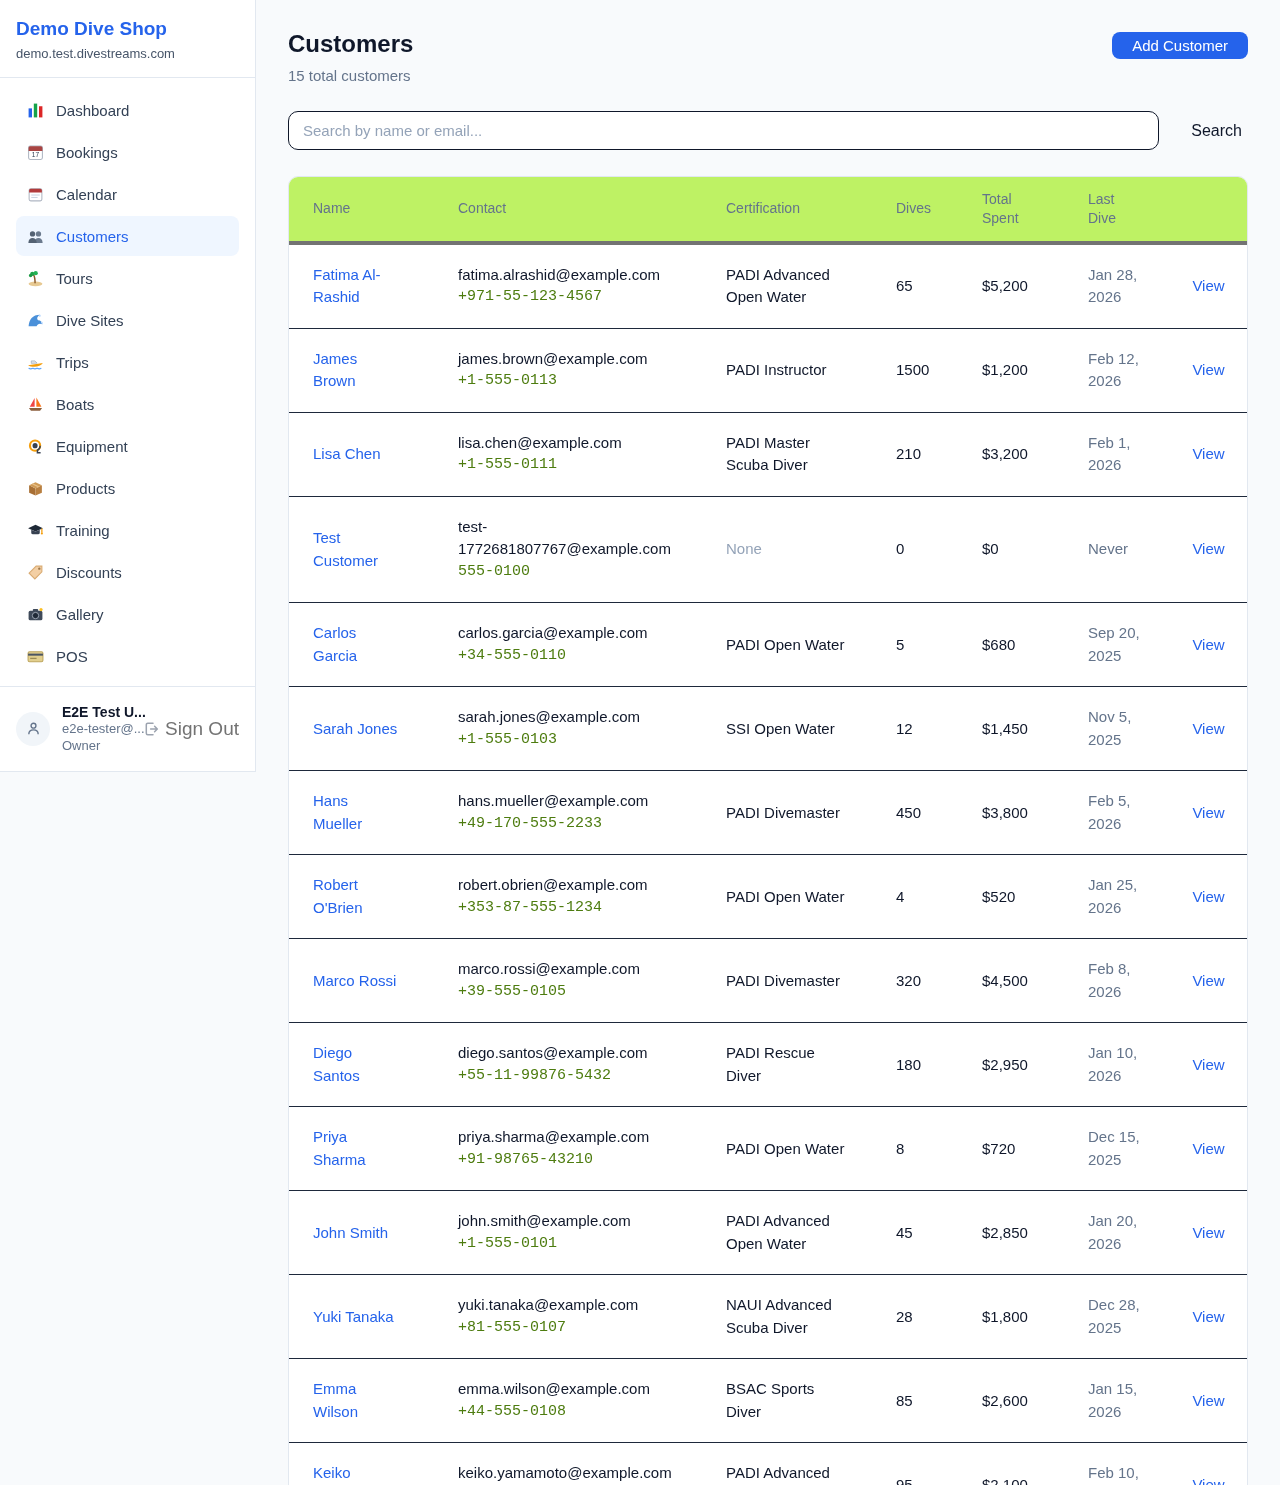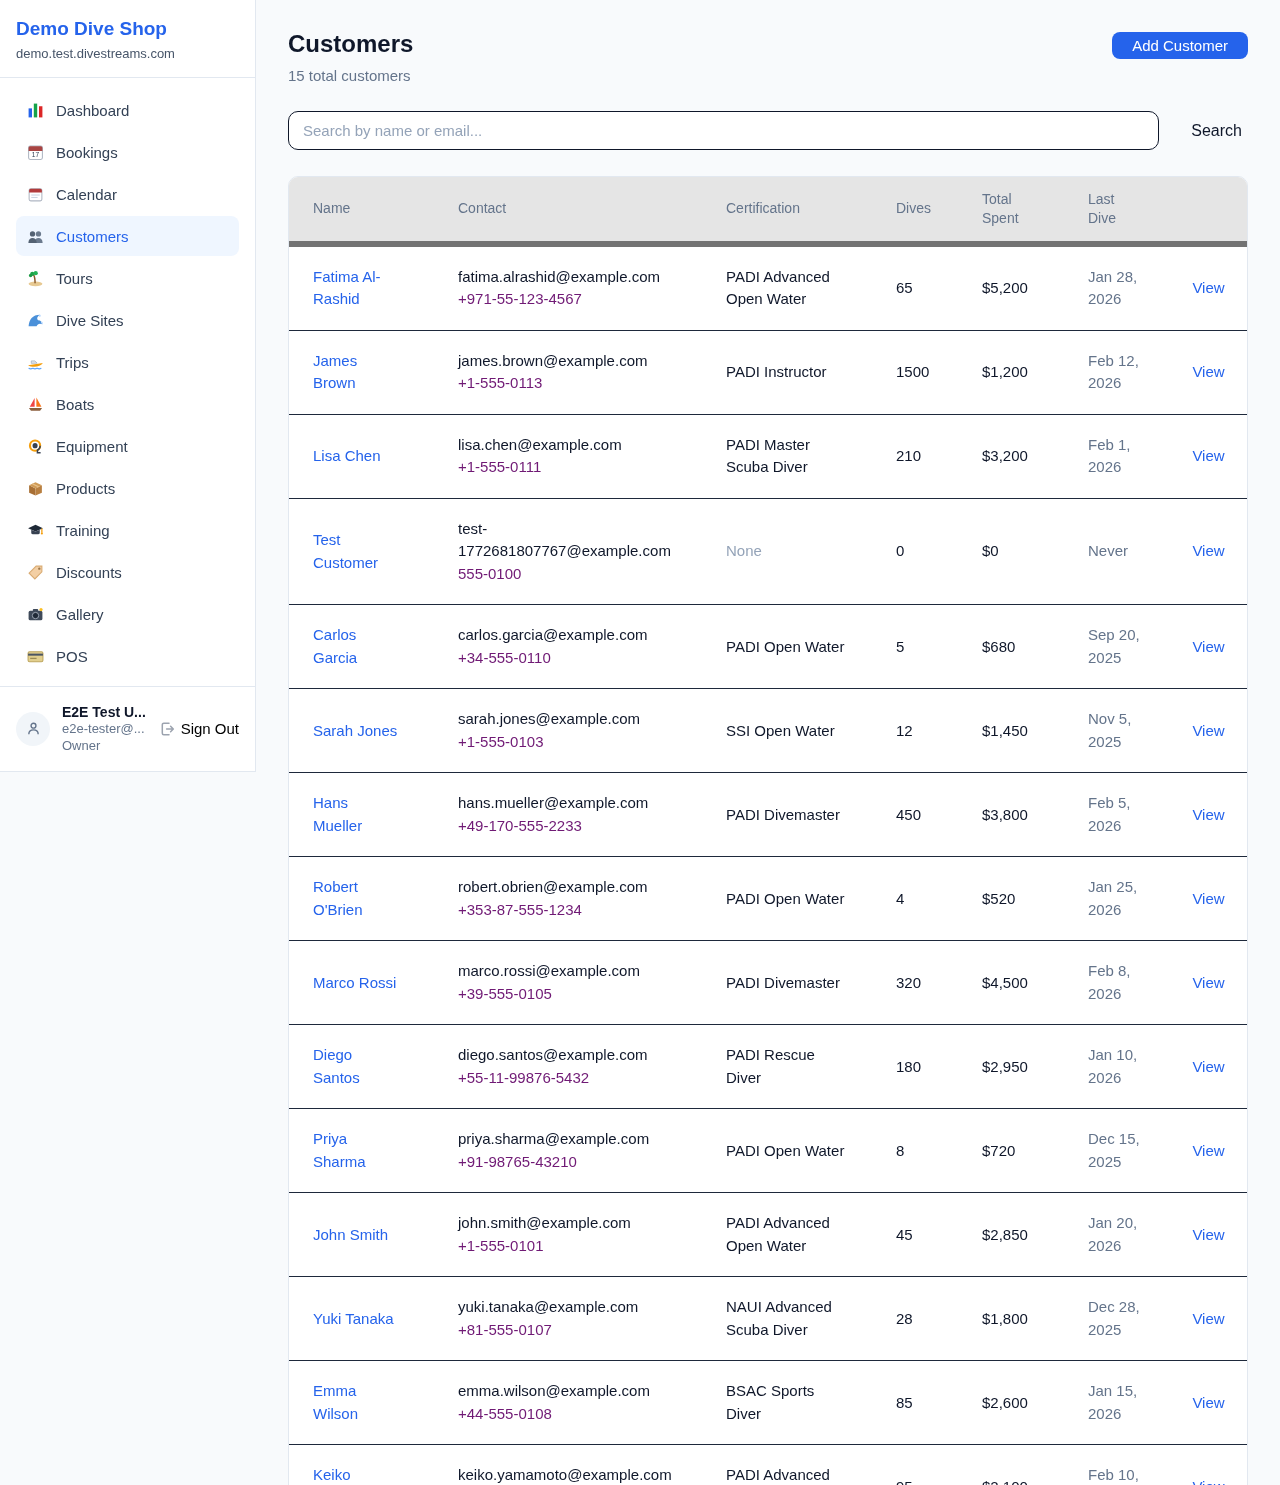--- a/index.html
+++ b/index.html
@@ -44,21 +44,21 @@
     width: 34px; height: 34px; border-radius: 50%;
     background: #f1f5f9; display: flex; align-items: center; justify-content: center;
     flex-shrink: 0;
   }
   .user-info { flex: 1; min-width: 0; line-height: 1.3; }
   .user-name { font-size: 14px; font-weight: 700; color: #0f172a; white-space: nowrap; }
   .user-email, .user-role { font-size: 13px; color: #64748b; white-space: nowrap; }
   .sign-out {
     display: flex; align-items: center; gap: 6px;
     background: none; border: none; padding: 0; cursor: pointer;
-    font-family: inherit; font-size: 15px; color: #000000; flex-shrink: 0;
+    font-family: inherit; font-size: 19px; color: #737373; flex-shrink: 0;
   }
 
   
   .main { flex: 1; padding: 30px 32px 22px 32px; min-width: 0; }
   .page-header { display: flex; align-items: flex-start; justify-content: space-between; }
   .page-title { font-size: 24px; font-weight: 700; color: #0f172a; }
   .page-subtitle { font-size: 15px; color: #64748b; margin-top: 9px; }
   .add-btn {
     background: #2563eb; color: #ffffff; border: none; border-radius: 8px;
     font-family: inherit; font-size: 15px; font-weight: 500;
@@ -76,40 +76,40 @@
     background: none; border: none; padding: 0 6px; cursor: pointer;
     font-family: inherit; font-size: 16px; font-weight: 500; color: #0f172a; text-align: center;
   }
 
   
   .table-card {
     margin-top: 26px; background: #ffffff;
     border: 1px solid #e2e8f0; border-radius: 10px; overflow: hidden;
   }
   table { width: 100%; border-collapse: collapse; table-layout: fixed; }
-  thead tr { background: #e5e5e5; border-bottom: 6px solid #737373; }
+  thead tr { background: #bef264; border-bottom: 4px solid #737373; }
   th {
     text-align: left; vertical-align: middle;
     font-size: 14px; font-weight: 500; color: #64748b;
     padding: 13px 16px 13px 0; line-height: 1.35;
   }
   th.c0 { padding-left: 24px; }
   th.c4 span, th.c5 span { display: inline-block; max-width: 46px; }
   tbody tr + tr { border-top: 1px solid #1e293b; }
   td {
     vertical-align: middle; padding: 19px 16px 19px 0;
     font-size: 15px; line-height: 1.5; color: #0f172a;
   }
   td.c0 { padding-left: 24px; }
   .name-link {
     color: #2563eb; font-weight: 500; text-decoration: none; cursor: pointer;
     display: inline-block; max-width: 88px;
   }
   .email { color: #0f172a; max-width: 220px; overflow-wrap: break-word; }
-  .phone { color: #701a75; }
+  .phone { color: #4d7c0f; font-family: Liberation Mono, monospace; }
   .cert span { display: inline-block; max-width: 124px; }
   .cert.muted { color: #94a3b8; }
   .lastdive { color: #64748b; }
   .lastdive span { display: inline-block; max-width: 58px; }
   td.c6 { text-align: center; padding-right: 10px; }
   .view-link { color: #2563eb; text-decoration: none; font-weight: 500; cursor: pointer; }
 </style>
 </head>
 <body>
 

